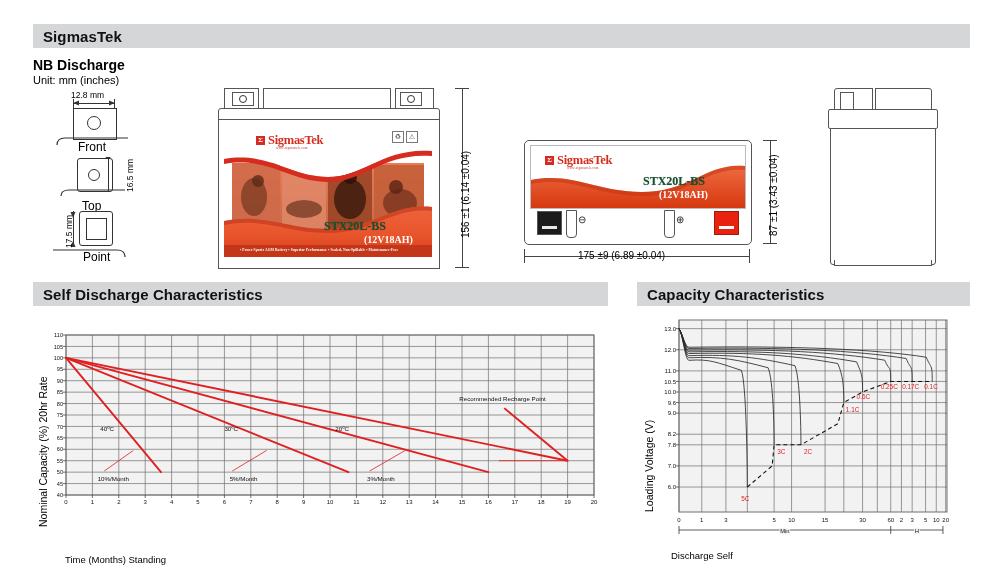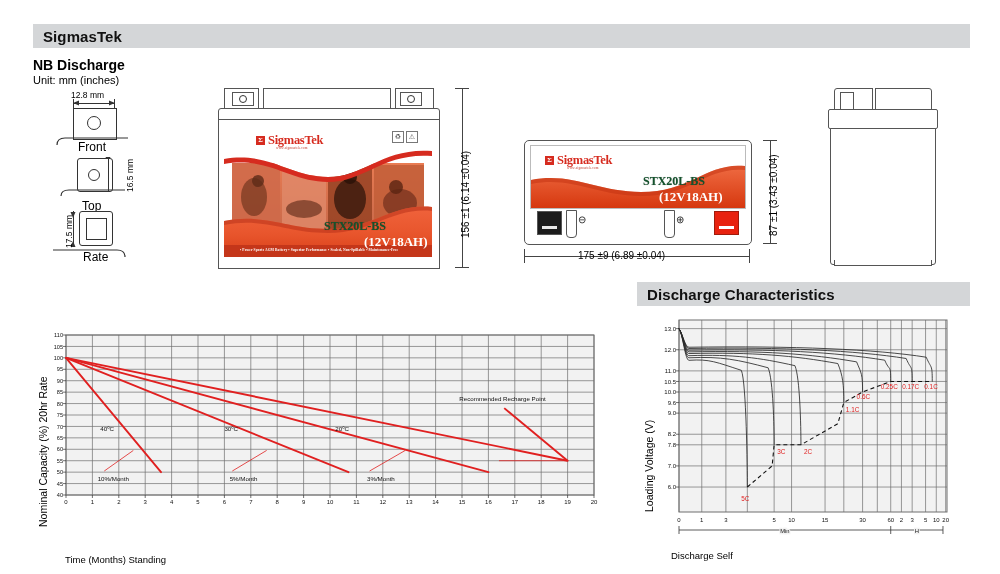--- a/index.html
+++ b/index.html
@@ -43,21 +43,21 @@
   .label-front{
     position:absolute;overflow:hidden;background:#fff;font-family:Liberation Serif, serif;
   }
   .logo-row{position:absolute;display:flex;align-items:center;gap:3px;z-index:6;}
   .logo-sq{width:9px;height:9px;background:#d62b1f;display:flex;align-items:center;
     justify-content:center;color:#fff;font-size:7px;font-weight:bold;line-height:1;}
   .logo-txt{font-size:12.5px;font-weight:bold;color:#d62b1f;letter-spacing:-.3px;}
   .logo-url{position:absolute;font-size:3.4px;color:#c0392b;letter-spacing:.2px;}
   .model-txt{position:absolute;font-size:12px;font-weight:bold;color:#14532d;
     text-shadow:0 0 1px rgba(0,0,0,.35);z-index:6;}
-  .model-sub{position:absolute;font-size:13px;font-weight:bold;color:#fff;z-index:6;}
+  .model-sub{position:absolute;font-size:10px;font-weight:bold;color:#fff;z-index:6;}
   .footstrip{position:absolute;font-size:3.6px;font-weight:bold;color:#fff;
     letter-spacing:.1px;white-space:nowrap;z-index:7;}
   .recy{position:absolute;width:10px;height:10px;border:.8px solid #777;
     display:flex;align-items:center;justify-content:center;font-size:7px;color:#555;z-index:6;background:#fff;}
 
   .dimline{position:absolute;background:#444;}
   .dimtext{position:absolute;font-size:10px;white-space:nowrap;}
   .dimtext.rot{transform:rotate(-90deg);transform-origin:left top;}
 
   
@@ -108,21 +108,21 @@
     </svg>
     <div class="tlabel" style="left:49px;top:109px;">Top</div>
 
     <div class="tbox" style="left:46px;top:121px;width:32px;height:33px;border-radius:3px;"></div>
     <div class="tbox" style="left:53px;top:128px;width:19px;height:20px;"></div>
     <div class="arrowline" style="left:40px;top:121px;width:1px;height:36px;"></div>
     <div class="dim-txt vert" style="left:31px;top:158px;transform:rotate(-90deg);">17.5 mm</div>
     <svg width="150" height="185" style="position:absolute;left:0;top:0;">
       <path d="M20,160 L84,160 Q92,160 92,167" stroke="#333" stroke-width="1.2" fill="none"></path>
     </svg>
-    <div class="tlabel" style="left:50px;top:160px;">Rate</div>
+    <div class="tlabel" style="left:50px;top:160px;">Point</div>
   </div>
 
   <div class="bat" style="left:218px;top:88px;width:222px;height:180px;">
 
     <div class="outline" style="left:6px;top:0px;width:208px;height:20px;"></div>
     <div class="outline" style="left:14px;top:4px;width:20px;height:12px;"></div>
     <div class="tcircle" style="left:21px;top:7px;width:6px;height:6px;"></div>
     <div class="outline" style="left:182px;top:4px;width:20px;height:12px;"></div>
     <div class="tcircle" style="left:189px;top:7px;width:6px;height:6px;"></div>
     <div class="outline" style="left:40px;top:0px;width:4px;height:20px;border-top:none;border-bottom:none;"></div>
@@ -241,20 +241,23 @@
 
   <div class="bat" style="left:828px;top:88px;width:112px;height:180px;">
     <div class="outline" style="left:6px;top:0px;width:96px;height:22px;border-radius:3px 3px 0 0;"></div>
     <div class="outline" style="left:12px;top:4px;width:12px;height:18px;border-bottom:none;"></div>
     <div class="outline" style="left:44px;top:0px;width:2px;height:22px;border-top:none;border-bottom:none;"></div>
     <div class="outline" style="left:0px;top:21px;width:108px;height:18px;border-radius:2px;"></div>
     <div class="outline" style="left:2px;top:40px;width:104px;height:135px;border-radius:0 0 3px 3px;"></div>
     <div class="outline" style="left:6px;top:172px;width:96px;height:5px;border-top:none;"></div>
   </div>
 
+  <div class="sec-bar" id="bar-selfdis">
+    <span>Self Discharge Characteristics</span>
+  </div>
 
   <div class="chart-box" style="left:33px;top:325px;width:575px;height:225px;">
     <div class="axis-title rot" style="left:4px;top:202px;">Nominal Capacity (%) 20hr Rate</div>
     <div class="axis-title" style="left:32px;top:205px;margin-top:24px;">Time (Months) Standing</div>
 
     <svg id="sdSvg" width="575" height="200" style="position:absolute;left:0;top:0;">
         <rect x="33" y="10" width="528" height="160" fill="#f2f2f2" stroke="#6e6e6e" stroke-width="1"></rect>
         <line x1="33" y1="10" x2="33" y2="170" stroke="#6e6e6e" stroke-width="0.7"></line>
         <line x1="59.400000000000006" y1="10" x2="59.400000000000006" y2="170" stroke="#6e6e6e" stroke-width="0.7"></line>
         <line x1="85.80000000000001" y1="10" x2="85.80000000000001" y2="170" stroke="#6e6e6e" stroke-width="0.7"></line>
@@ -376,21 +379,21 @@
         <text x="191.4" y="106" class="" font-size="6.2" fill="#111" font-family="&quot;Liberation Sans&quot;, sans-serif">30ºC</text>
         <text x="302.28000000000003" y="106" class="" font-size="6.2" fill="#111" font-family="&quot;Liberation Sans&quot;, sans-serif">20ºC</text>
         <text x="64.68" y="156.28571428571428" class="" font-size="6.2" fill="#111" font-family="&quot;Liberation Sans&quot;, sans-serif">10%/Month</text>
         <text x="196.68" y="156.28571428571428" class="" font-size="6.2" fill="#111" font-family="&quot;Liberation Sans&quot;, sans-serif">5%/Month</text>
         <text x="333.96000000000004" y="156.28571428571428" class="" font-size="6.2" fill="#111" font-family="&quot;Liberation Sans&quot;, sans-serif">3%/Month</text>
         <text x="426.36" y="76.28571428571429" class="" font-size="6.2" fill="#111" font-family="&quot;Liberation Sans&quot;, sans-serif">Recommended Recharge Point</text>
       </svg>
   </div>
 
   <div class="sec-bar" id="bar-dis">
-    <span>Discharge Characteristics</span>
+    <span>Capacity Characteristics</span>
   </div>
 
   <div class="chart-box" style="left:637px;top:312px;width:333px;height:258px;">
     <div class="axis-title rot" style="left:6px;top:200px;">Loading  Voltage (V)</div>
     <div class="axis-title" style="left:34px;top:238px;">Discharge Self</div>
     <svg id="dcSvg" width="333" height="235" style="position:absolute;left:0;top:0;">
         <rect x="42" y="8" width="268" height="192" fill="#f2f2f2" stroke="#6e6e6e" stroke-width="1"></rect>
         <line x1="42" y1="8" x2="42" y2="200" stroke="#6e6e6e" stroke-width="0.7"></line>
         <line x1="64.78" y1="8" x2="64.78" y2="200" stroke="#6e6e6e" stroke-width="0.7"></line>
         <line x1="88.9" y1="8" x2="88.9" y2="200" stroke="#6e6e6e" stroke-width="0.7"></line>

